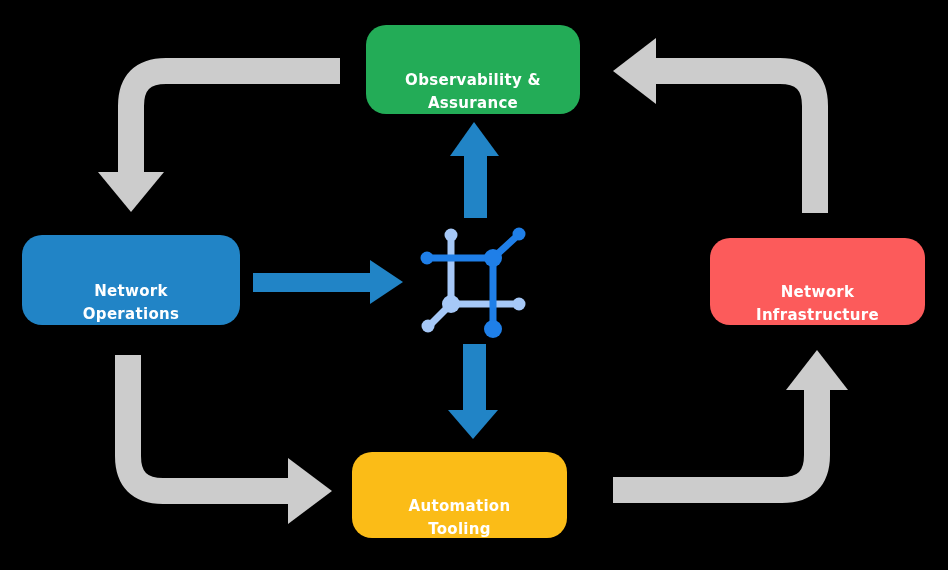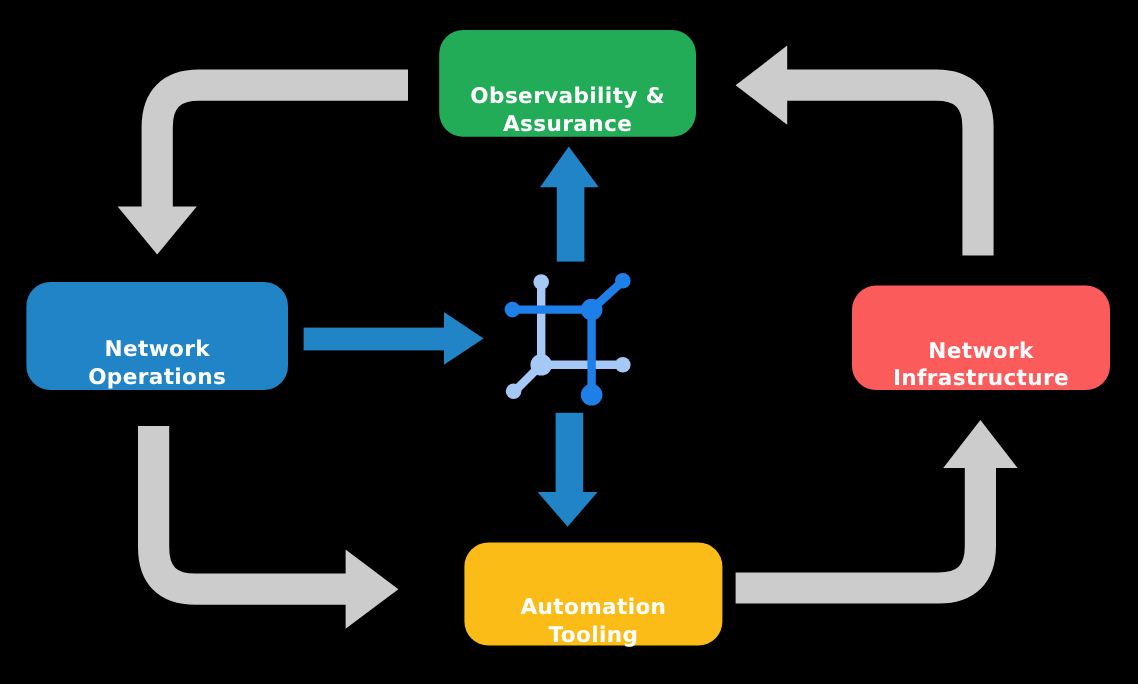--- a/index.html
+++ b/index.html
@@ -19,31 +19,31 @@
   .node {
     position: absolute;
     border-radius: 20px;
     display: flex;
     align-items: center;
     justify-content: center;
     text-align: center;
   }
   .node-label {
     color: #fff;
-    font-size: 18px;
+    font-size: 15px;
     font-weight: bold;
     line-height: 23px;
     letter-spacing: 0.3px;
     white-space: pre-line;
     margin-top: 45px;
   }
   .node-observability   { left: 366px; top: 25px;  width: 214px; height: 89px; }
   .node-operations      { left: 22px;  top: 235px; width: 218px; height: 90px; }
   .node-infrastructure  { left: 710px; top: 238px; width: 215px; height: 87px; }
-  .node-automation      { left: 387px; top: 452px; width: 215px; height: 86px; }
+  .node-automation      { left: 352px; top: 452px; width: 215px; height: 86px; }
 </style>
 </head>
 <body>
 
 <div class="stage" style="background: rgb(0, 0, 0);">
 
   <svg class="arrow-layer" viewBox="0 0 948 570" xmlns="http://www.w3.org/2000/svg">
 
     <g>
       <path d="M 340 71 L 166 71 Q 131 71 131 106 L 131 174" fill="none" stroke-width="26" stroke="#CCCCCC"></path>

